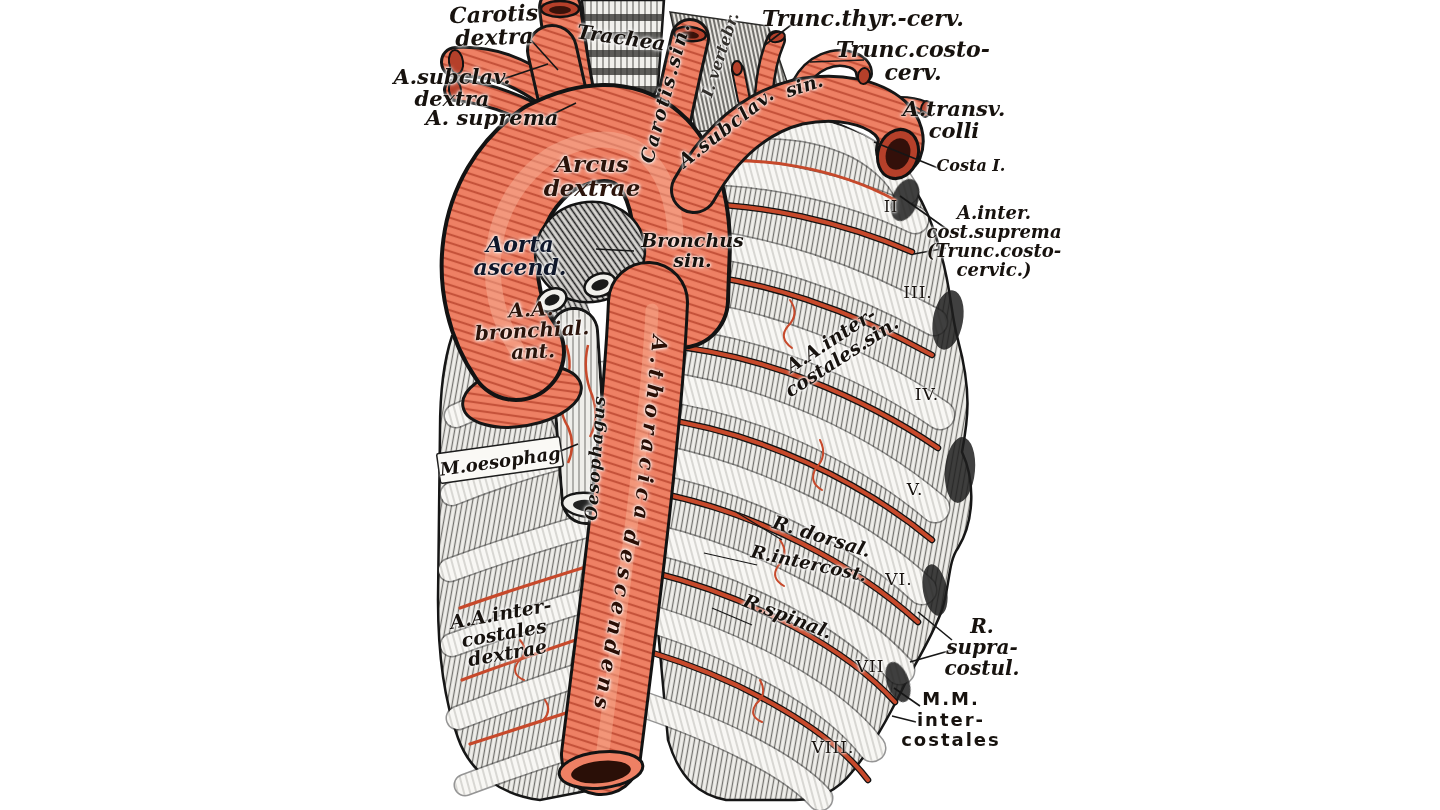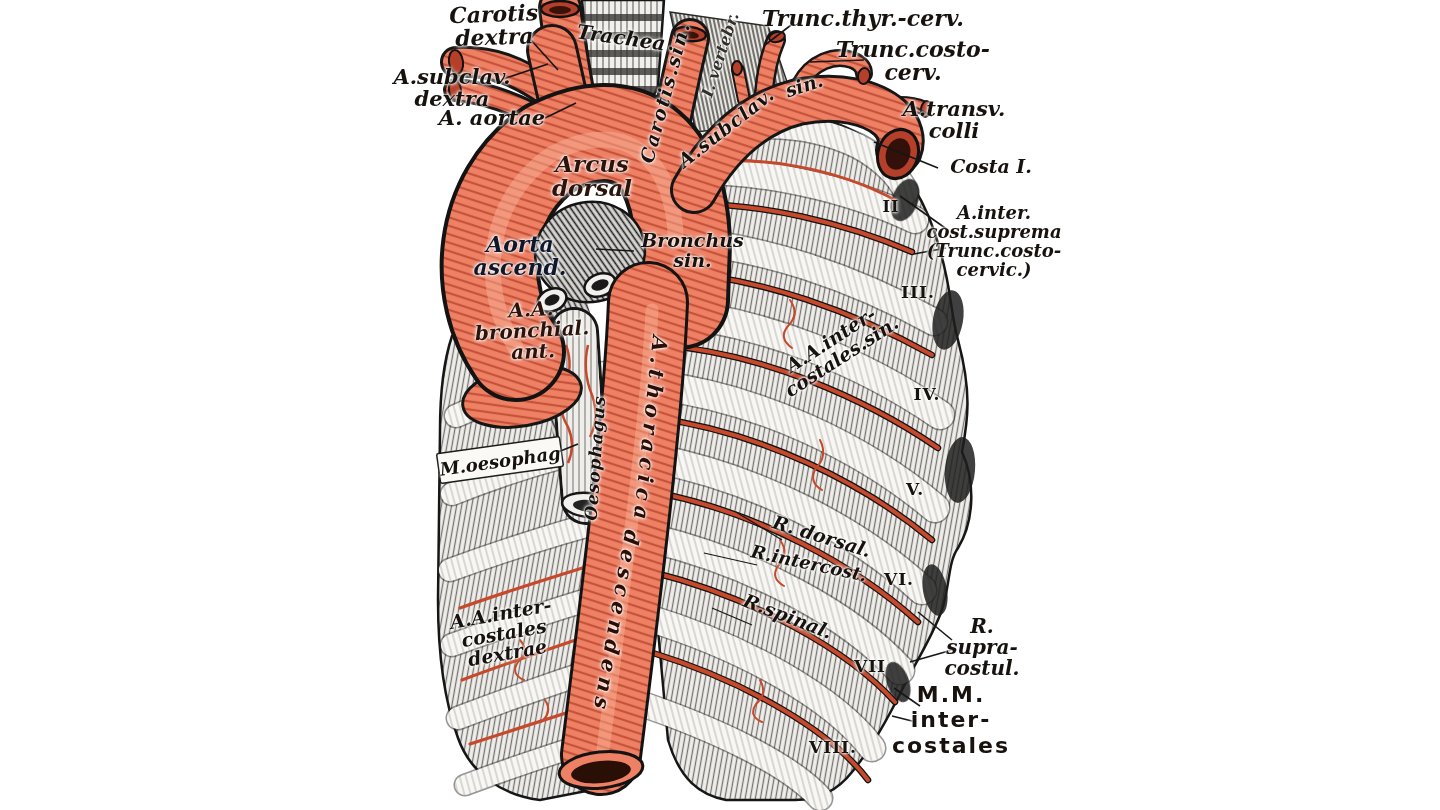--- a/index.html
+++ b/index.html
@@ -15,21 +15,21 @@
     position:absolute;
     font-family:"DejaVu Serif", serif;
     font-style:italic;
     font-weight:600;
     color:#17120e;
     white-space:pre-line;
     text-align:center;
     line-height:1.06;
     text-shadow:0 0 3px #fff,0 0 2px #fff,0 0 5px #fff;
   }
-  .lbl.roman{font-style:normal;font-weight:700;letter-spacing:1px;}
+  .lbl.roman{font-style:normal;font-weight:400;letter-spacing:1px;}
   .lbl.sans{font-family:"DejaVu Sans", sans-serif;font-style:normal;font-weight:700;letter-spacing:2px;line-height:1.15;}
 </style>
 </head>
 <body>
 
 <div class="stage">
 
 <svg width="1440" height="810" viewBox="0 0 1440 810">
   <defs>
     <pattern id="ap" width="8" height="8" patternUnits="userSpaceOnUse" patternTransform="rotate(18)">
@@ -281,39 +281,39 @@
     <line x1="916" y1="722" x2="892" y2="716"></line>
   </g>
 </svg>
 
 <div class="label-layer">
       <div class="lbl" style="left: 494px; top: 26px; font-size: 22px; transform: translate(-50%, -50%) rotate(-2deg);">Carotis
 dextra</div>
       <div class="lbl" style="left: 621px; top: 38px; font-size: 20px; transform: translate(-50%, -50%) rotate(8deg);">Trachea</div>
       <div class="lbl" style="left: 452px; top: 88px; font-size: 21px; transform: translate(-50%, -50%) rotate(0deg);">A.subclav.
 dextra</div>
-      <div class="lbl" style="left: 492px; top: 118px; font-size: 21px; transform: translate(-50%, -50%) rotate(0deg);">A. aortae</div>
+      <div class="lbl" style="left: 492px; top: 118px; font-size: 21px; transform: translate(-50%, -50%) rotate(0deg);">A. suprema</div>
       <div class="lbl" style="left: 665px; top: 92px; font-size: 19px; transform: translate(-50%, -50%) rotate(-75deg); letter-spacing: 2px;">Carotis.sin.</div>
       <div class="lbl" style="left: 721px; top: 55px; font-size: 16px; transform: translate(-50%, -50%) rotate(-72deg); color: rgb(51, 48, 44);">I. vertebr.</div>
       <div class="lbl" style="left: 726px; top: 127px; font-size: 19px; transform: translate(-50%, -50%) rotate(-38deg); letter-spacing: 1px;">A.subclav.</div>
       <div class="lbl" style="left: 804px; top: 85px; font-size: 19px; transform: translate(-50%, -50%) rotate(-18deg);">sin.</div>
       <div class="lbl" style="left: 863px; top: 19px; font-size: 22px; transform: translate(-50%, -50%) rotate(0deg);">Trunc.thyr.-cerv.</div>
       <div class="lbl" style="left: 913px; top: 61px; font-size: 22px; transform: translate(-50%, -50%) rotate(0deg);">Trunc.costo-
 cerv.</div>
       <div class="lbl" style="left: 954px; top: 120px; font-size: 21px; transform: translate(-50%, -50%) rotate(0deg); font-style: italic;">A.transv.
 colli</div>
-      <div class="lbl" style="left: 971px; top: 166px; font-size: 19px; transform: translate(-50%, -50%) rotate(0deg); margin-left: 20px;">Costa I.</div>
+      <div class="lbl" style="left: 971px; top: 166px; font-size: 16px; transform: translate(-50%, -50%) rotate(0deg);">Costa I.</div>
       <div class="lbl roman" style="left: 891px; top: 207px; font-size: 16px; transform: translate(-50%, -50%) rotate(0deg);">II</div>
       <div class="lbl" style="left: 994px; top: 241px; font-size: 18px; transform: translate(-50%, -50%) rotate(0deg);">A.inter.
 cost.suprema
 (Trunc.costo-
 cervic.)</div>
       <div class="lbl roman" style="left: 918px; top: 292px; font-size: 17px; transform: translate(-50%, -50%) rotate(0deg);">III.</div>
       <div class="lbl" style="left: 592px; top: 176px; font-size: 23px; transform: translate(-50%, -50%) rotate(0deg); color: rgb(43, 20, 11);">Arcus
-dorsal</div>
+dextrae</div>
       <div class="lbl" style="left: 520px; top: 256px; font-size: 22px; transform: translate(-50%, -50%) rotate(0deg); color: #0f172a;">Aorta
 ascend.</div>
       <div class="lbl" style="left: 674px; top: 250px; font-size: 19px; transform: translate(-50%, -50%) rotate(0deg); padding-left: 37px;">Bronchus
 sin.</div>
       <div class="lbl" style="left: 532px; top: 331px; font-size: 20px; transform: translate(-50%, -50%) rotate(-3deg); color: rgb(43, 20, 11);">A.A.
 bronchial.
 ant.</div>
       <div class="lbl" style="left: 836px; top: 348px; font-size: 19px; transform: translate(-50%, -50%) rotate(-33deg);">A.A.inter-
 costales.sin.</div>
       <div class="lbl roman" style="left: 927px; top: 394px; font-size: 17px; transform: translate(-50%, -50%) rotate(0deg);">IV.</div>
@@ -326,19 +326,19 @@
       <div class="lbl" style="left: 809px; top: 563px; font-size: 18px; transform: translate(-50%, -50%) rotate(12deg);">R.intercost.</div>
       <div class="lbl roman" style="left: 899px; top: 579px; font-size: 17px; transform: translate(-50%, -50%) rotate(0deg);">VI.</div>
       <div class="lbl" style="left: 788px; top: 616px; font-size: 19px; transform: translate(-50%, -50%) rotate(21deg);">R.spinal.</div>
       <div class="lbl" style="left: 504px; top: 633px; font-size: 19px; transform: translate(-50%, -50%) rotate(-10deg);">A.A.inter-
 costales
 dextrae</div>
       <div class="lbl roman" style="left: 870px; top: 666px; font-size: 17px; transform: translate(-50%, -50%) rotate(0deg);">VII</div>
       <div class="lbl" style="left: 982px; top: 648px; font-size: 20px; transform: translate(-50%, -50%) rotate(0deg);">R.
 supra-
 costul.</div>
-      <div class="lbl sans" style="left: 951px; top: 720px; font-size: 22px; transform: translate(-50%, -50%) rotate(0deg);">M.M.
+      <div class="lbl sans" style="left: 951px; top: 720px; font-size: 18px; transform: translate(-50%, -50%) rotate(0deg);">M.M.
 inter-
 costales</div>
       <div class="lbl roman" style="left: 833px; top: 747px; font-size: 17px; transform: translate(-50%, -50%) rotate(0deg);">VIII.</div>
     </div>
 
 </div>
 
 </body></html>

